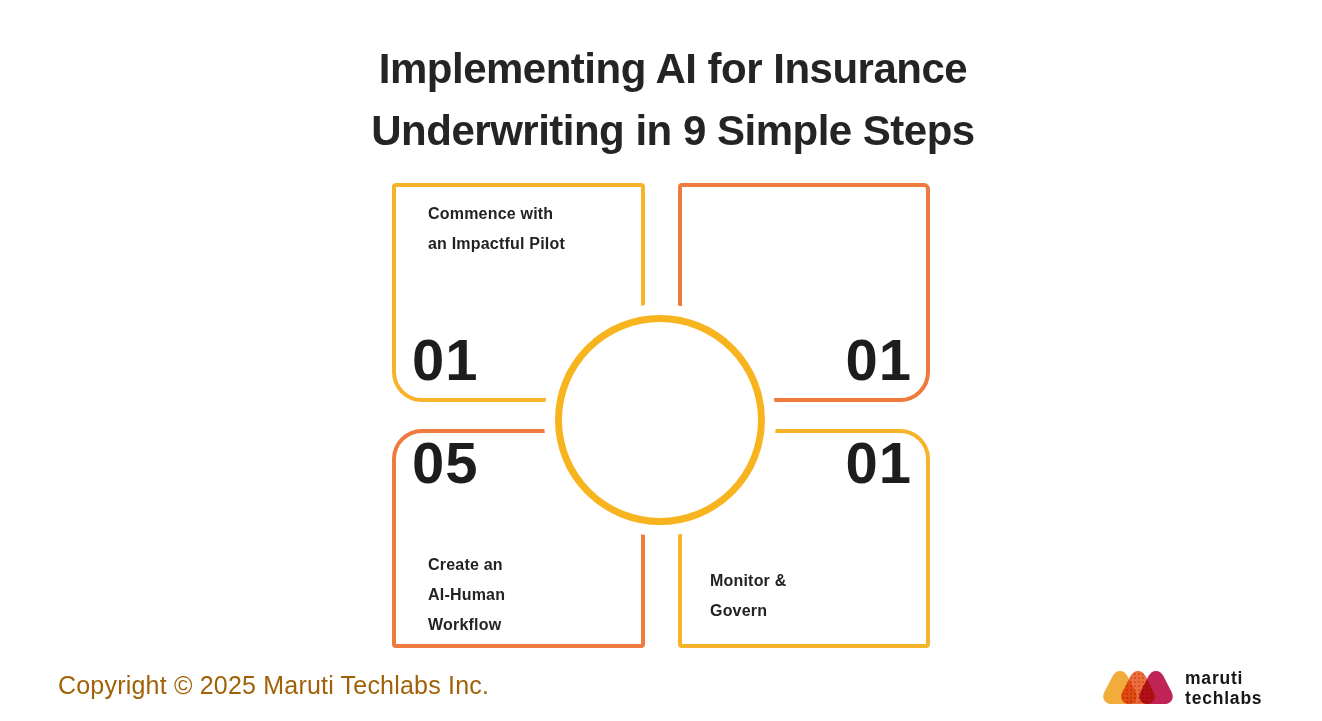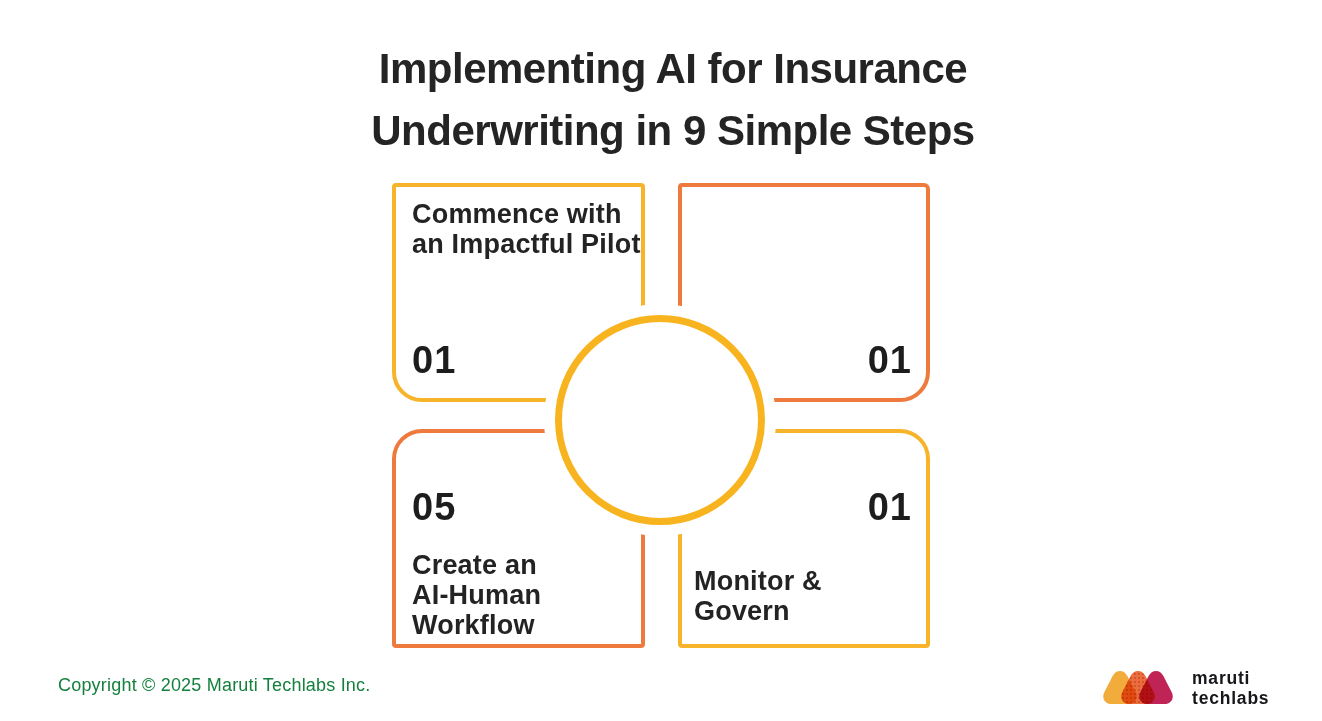--- a/index.html
+++ b/index.html
@@ -25,59 +25,59 @@
     box-sizing: border-box;
     background: transparent;
   }
   .box1 { left: 392px; top: 183px; width: 253px; height: 219px; border-radius: 4px 4px 0 30px; }
   .box2 { left: 678px; top: 183px; width: 252px; height: 219px; border-radius: 4px 6px 30px 0; }
   .box3 { left: 392px; top: 429px; width: 253px; height: 219px; border-radius: 30px 0 4px 4px; }
   .box4 { left: 678px; top: 429px; width: 252px; height: 219px; border-radius: 0 30px 4px 4px; }
 
   .step .label {
     position: absolute;
-    font-size: 27px; line-height: 30px; font-weight: 700;
-    color: #232323; white-space: pre-line; letter-spacing: 0.2px;
+    font-size: 16px; line-height: 30px; font-weight: 700;
+    color: #232323; white-space: pre-line; letter-spacing: 0.2px; margin-left: 16px;
   }
   .box1 .label { left: 16px; top: 12px; }
   .box2 .label { left: 12px; top: 12px; }
   .box3 .label { left: 16px; bottom: 4px; }
   .box4 .label { left: 12px; bottom: 18px; }
 
   .step .num {
     position: absolute;
-    font-size: 38px; line-height: 44px; font-weight: 800;
-    color: #1d1d1d; letter-spacing: 1px; margin-top: 44px;
+    font-size: 58px; line-height: 44px; font-weight: 800;
+    color: #1d1d1d; letter-spacing: 1px;
   }
   .box1 .num { left: 16px; bottom: 16px; }
   .box2 .num { right: 14px; bottom: 16px; }
   .box3 .num { left: 16px; top: 8px; }
   .box4 .num { right: 14px; top: 8px; }
 
   .circle-mask {
     position: absolute; left: 544px; top: 304px;
     width: 232px; height: 232px;
     background: #ffffff; border-radius: 50%;
   }
   .circle {
     position: absolute; left: 555px; top: 315px;
     width: 210px; height: 210px;
     border: 7px solid #F8B41F; border-radius: 50%;
     background: #ffffff; box-sizing: border-box;
   }
 
   .copyright {
     position: absolute; left: 58px; top: 672px;
-    font-size: 18px; line-height: 26px; font-weight: 400;
-    color: #15803d; letter-spacing: 0.2px;
+    font-size: 25px; line-height: 26px; font-weight: 400;
+    color: #a16207; letter-spacing: 0.2px;
   }
 
   .logo {
     position: absolute; left: 1103px; top: 668px;
-    display: flex; align-items: center; gap: 19px;
+    display: flex; align-items: center; gap: 12px;
   }
   .logo-mark use { mix-blend-mode: multiply; }
   .logo-text {
     font-size: 17.5px; line-height: 20px; font-weight: 800;
     color: #17171B; letter-spacing: 0.8px;
   }
   .logo-text .word { display: block; }
 </style>
 </head>
 <body>

